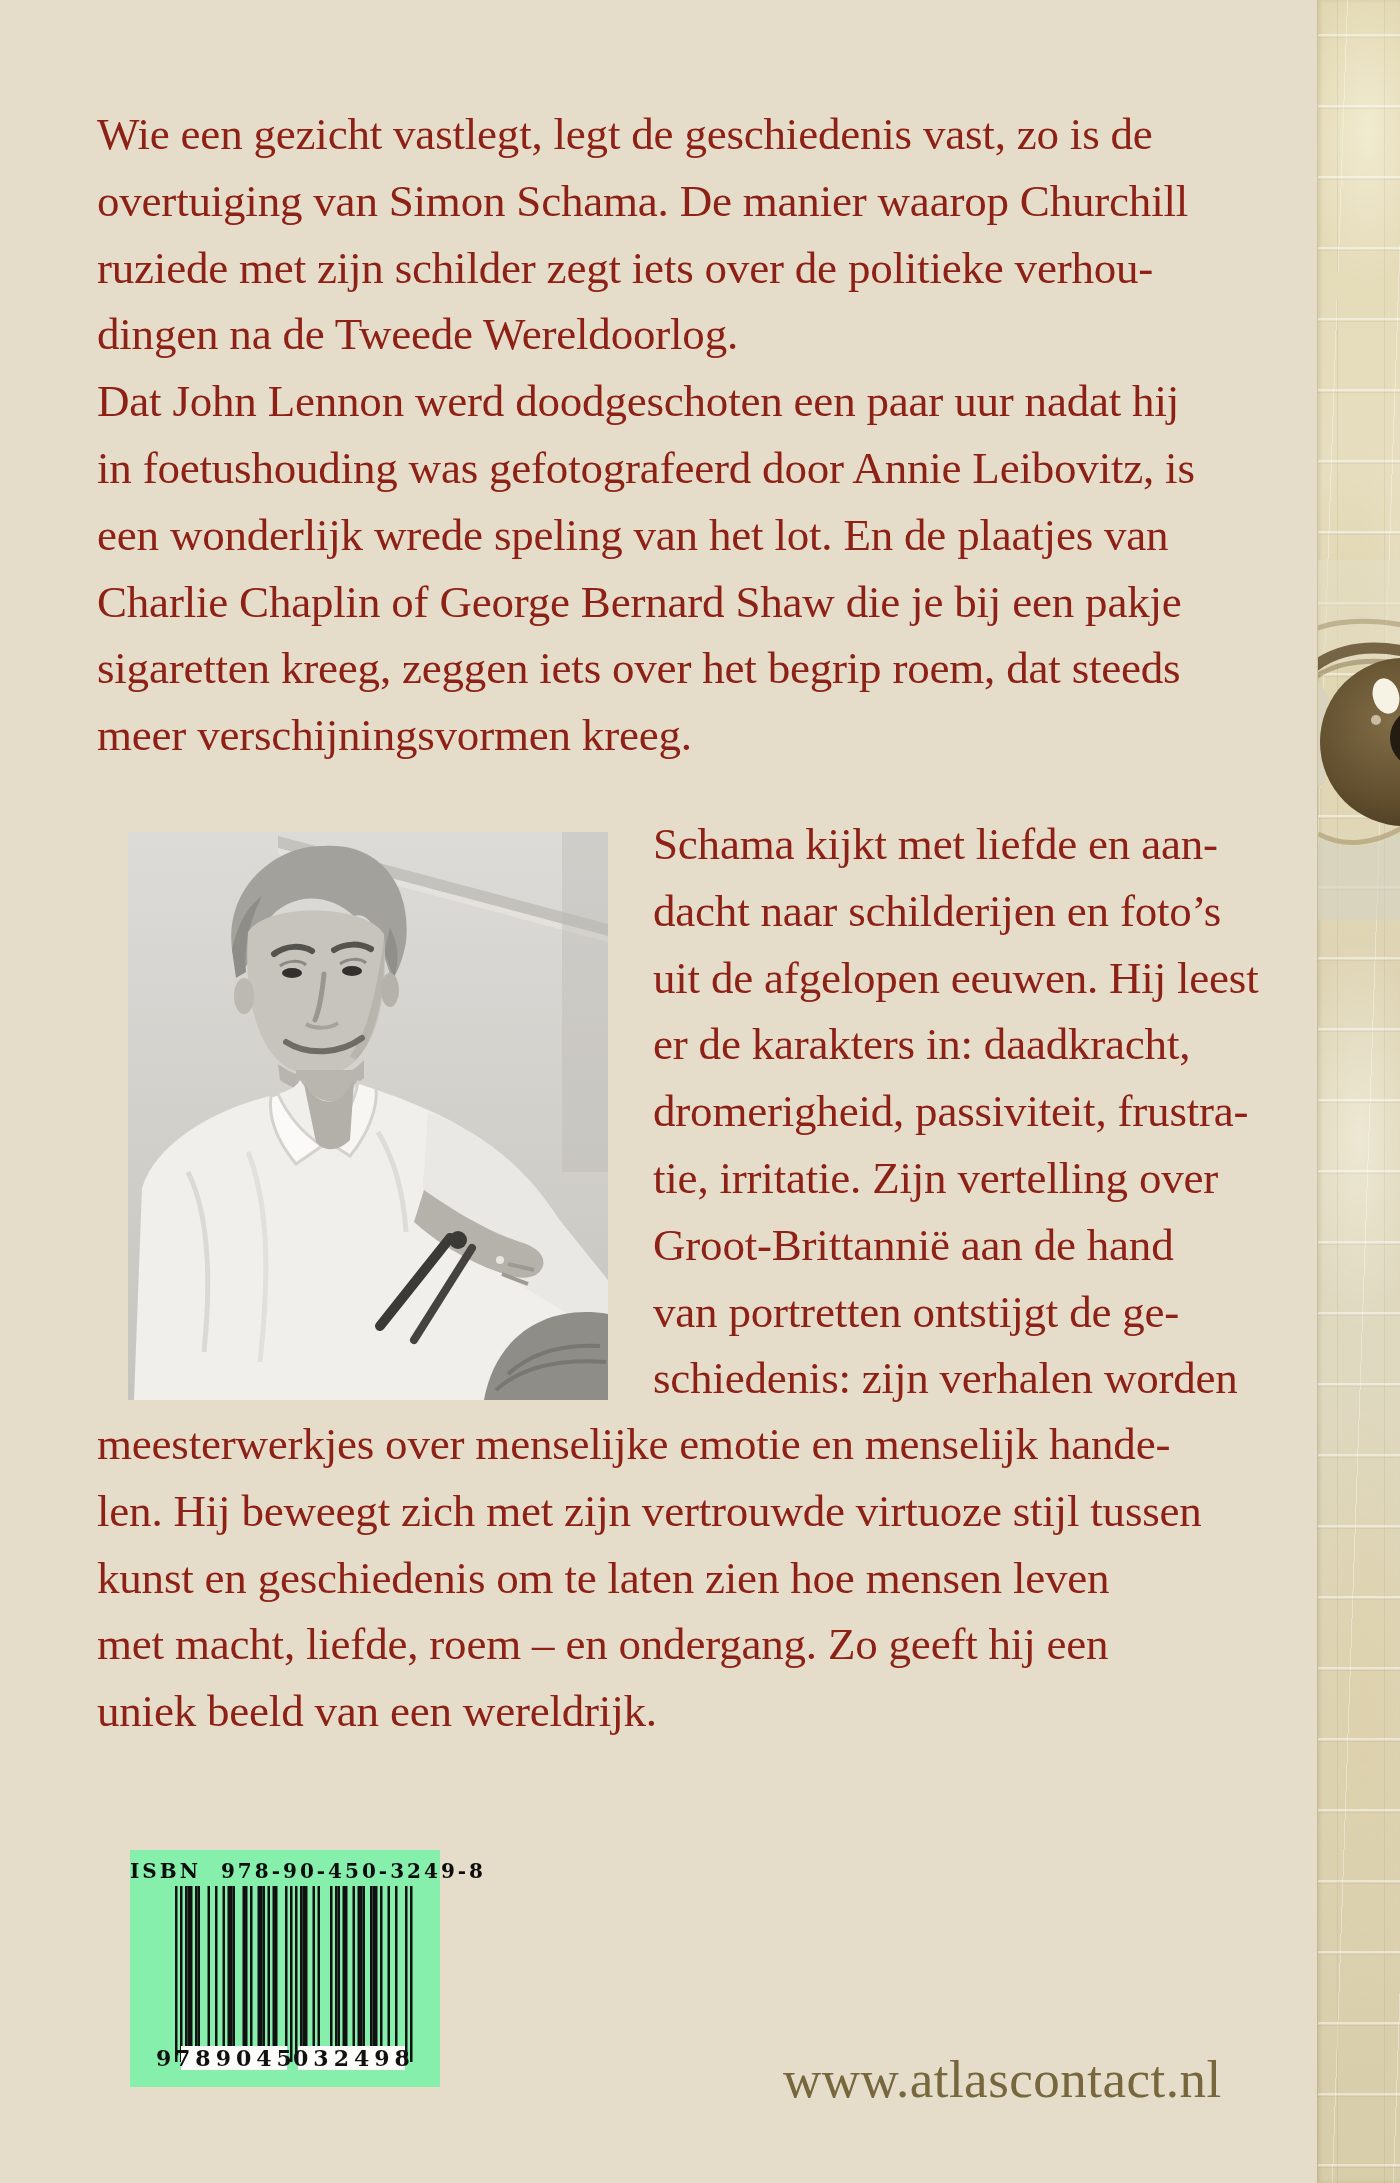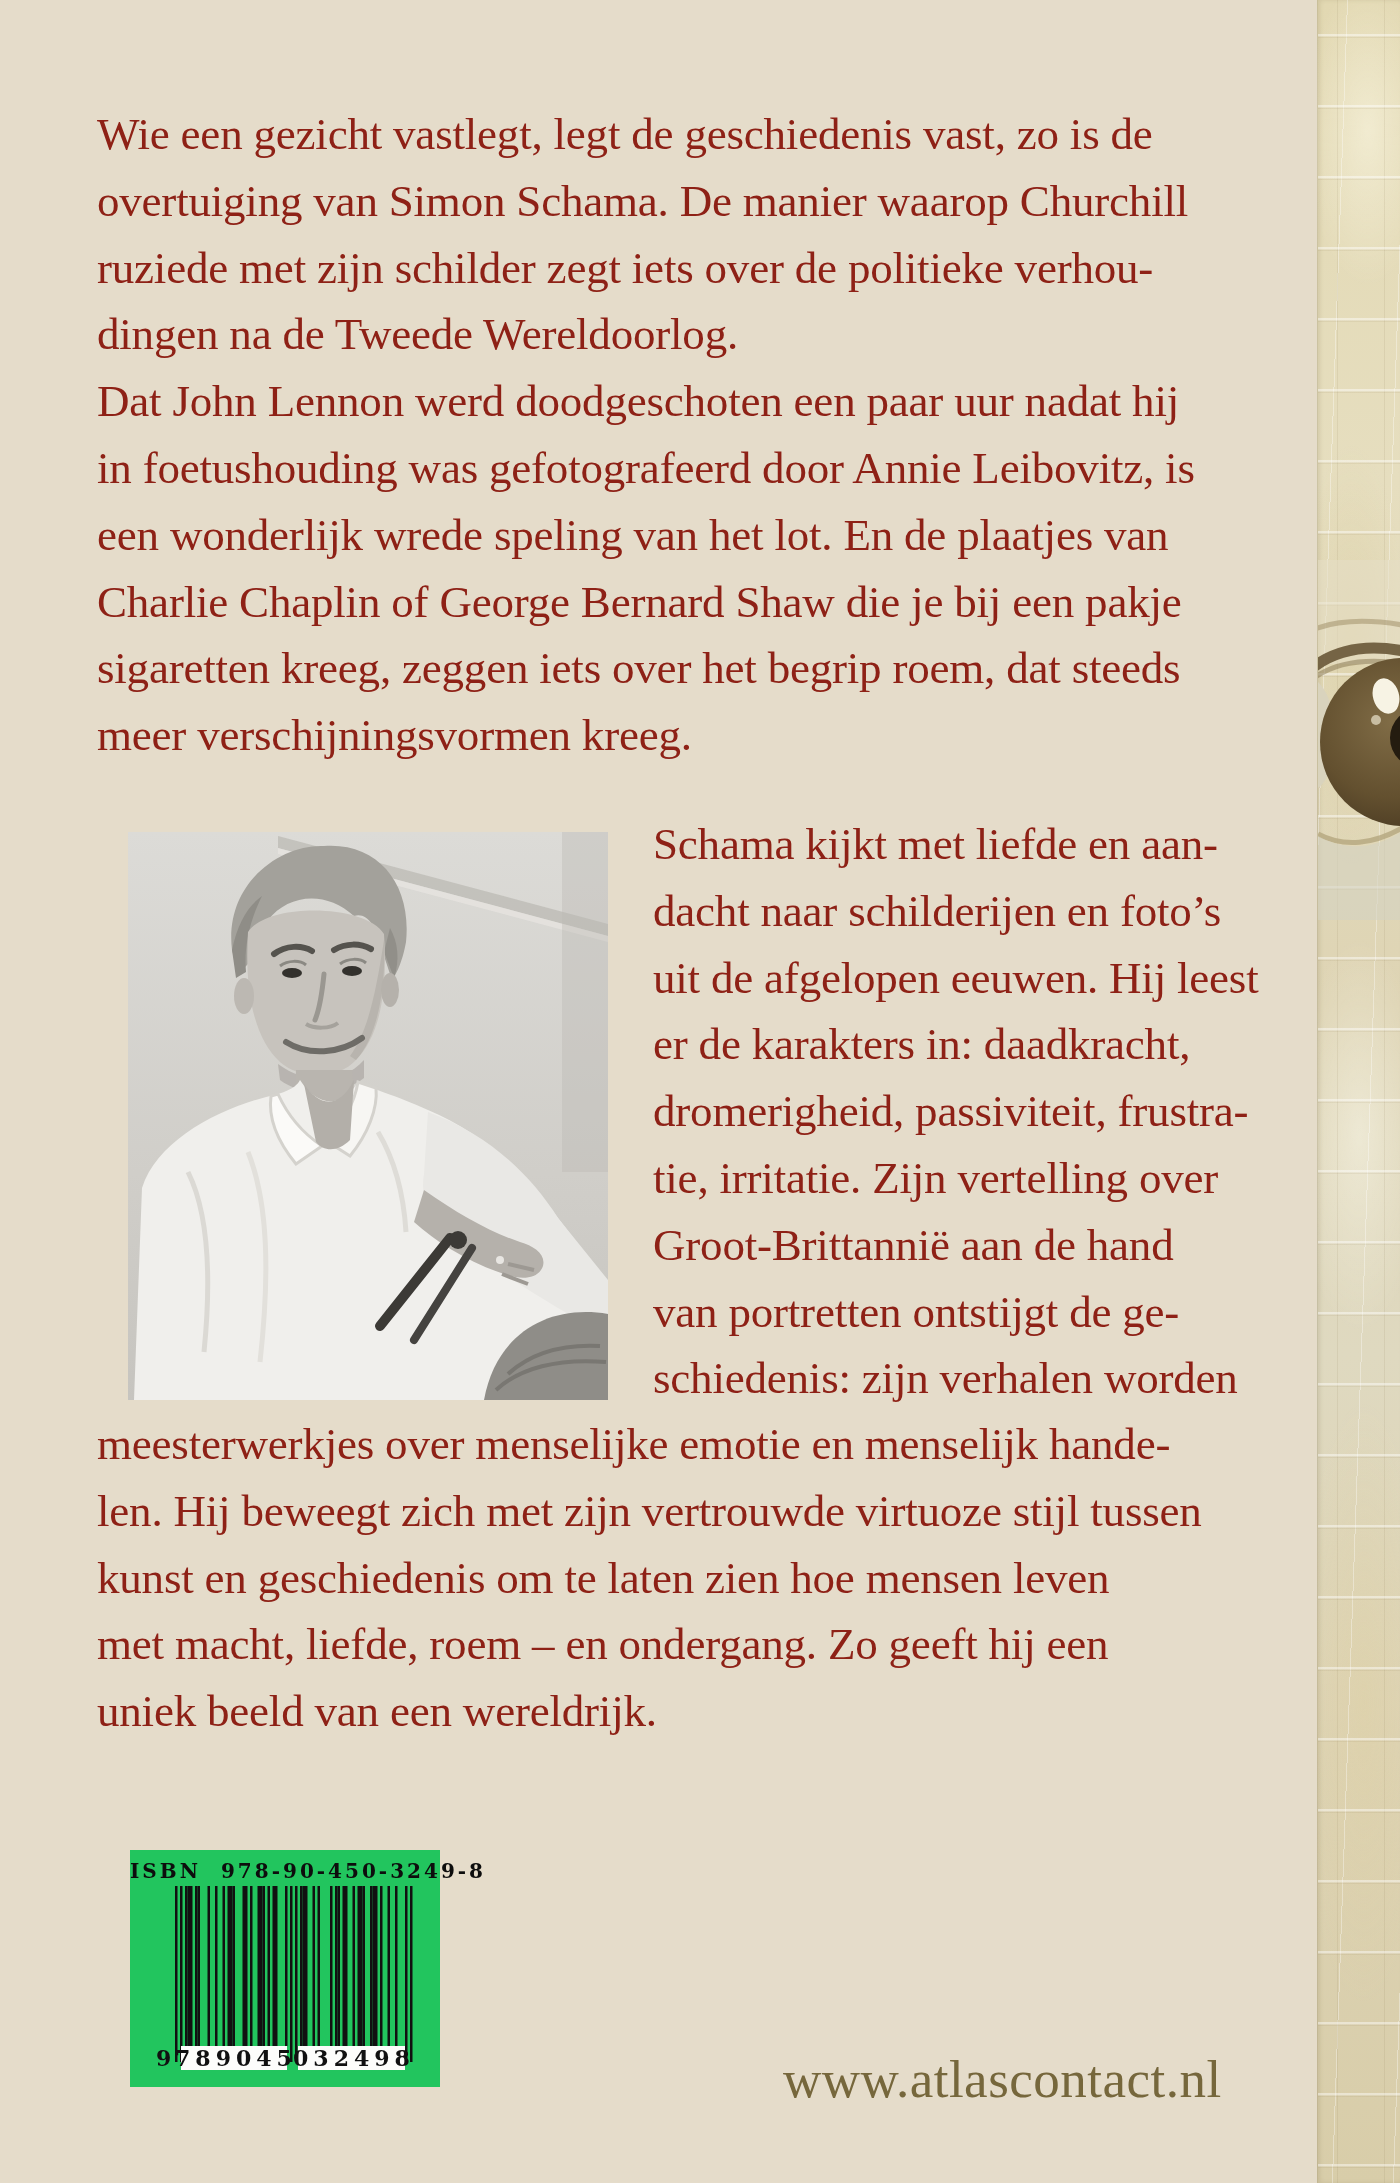--- a/index.html
+++ b/index.html
@@ -26,21 +26,21 @@
   
   #photo{
     position:absolute;left:128px;top:832px;width:480px;height:568px;
     overflow:hidden;
   }
   #photo svg{display:block;width:100%;height:100%;}
 
   
   #barcode-box{
     position:absolute;left:130px;top:1850px;width:310px;height:237px;
-    background:#22c55e;
+    background:#86efac;
   }
   #isbn-line{
     margin-top:9px;
     text-align:center;
     font-family:"DejaVu Serif","Liberation Serif",serif;
     font-weight:700;
     font-size:20px;
     letter-spacing:3px;
     white-space:pre;
     color:#0d0d0d;

